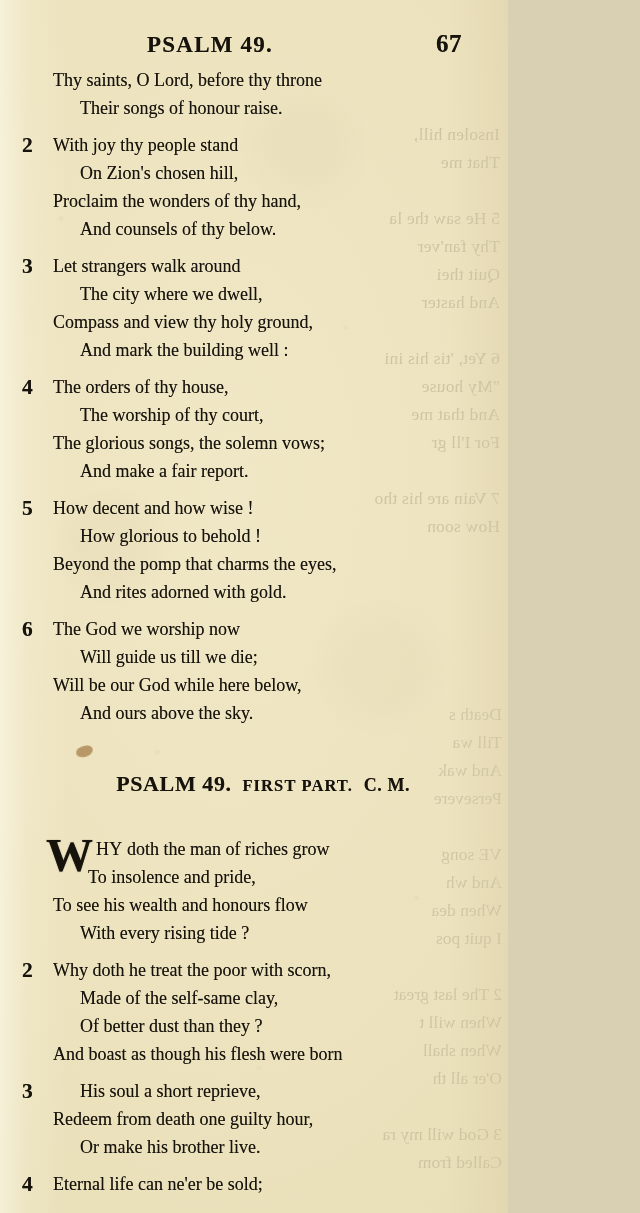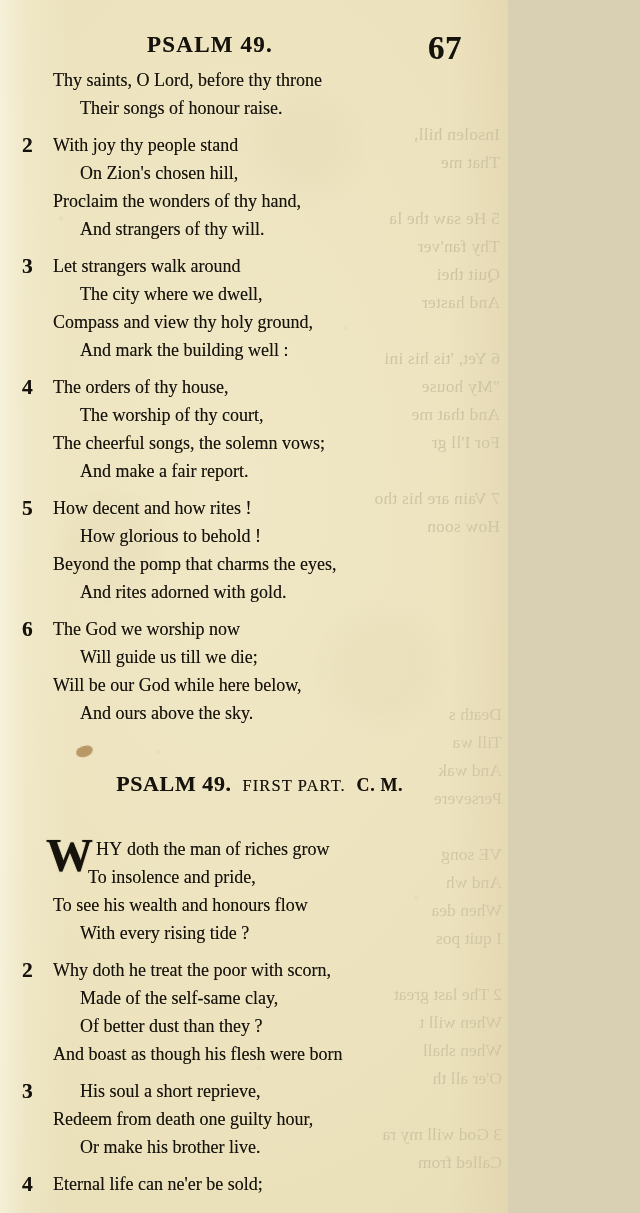--- a/index.html
+++ b/index.html
@@ -100,21 +100,21 @@
     padding-right: 88px;
     font-size: 23px;
     font-weight: bold;
     letter-spacing: 1.2px;
     text-shadow: 0 0 .6px rgba(20,16,8,.55);
   }
   .runhead .folio {
     position: absolute;
     right: 46px;
     top: -2px;
-    font-size: 33px;
+    font-size: 25px;
     font-weight: bold;
     letter-spacing: .5px;
     text-shadow: 0 0 .6px rgba(20,16,8,.55);
   }
 
   
   .hymn {
     margin: 0;
     padding: 0 0 0 0;
   }
@@ -152,21 +152,21 @@
     position: relative;
   }
   .secthead .big {
     font-size: 22px;
     font-weight: bold;
     letter-spacing: .6px;
     text-shadow: 0 0 .6px rgba(20,16,8,.5);
   }
   .secthead .sc {
     font-size: 16.5px;
-    font-weight: normal;
+    font-weight: bold;
     letter-spacing: 1.1px;
     text-shadow: 0 0 .5px rgba(20,16,8,.5);
   }
   .secthead .cm {
     font-size: 18px;
     font-weight: bold;
     letter-spacing: .6px;
     text-shadow: 0 0 .6px rgba(20,16,8,.5);
   }
   .smudge {
@@ -262,42 +262,42 @@
       <div class="stanza">
         <div class="line">Thy saints, O Lord, before thy throne</div>
         <div class="line ind">Their songs of honour raise.</div>
       </div>
 
       <div class="stanza">
         <span class="vnum">2</span>
         <div class="line">With joy thy people stand</div>
         <div class="line ind">On Zion's chosen hill,</div>
         <div class="line">Proclaim the wonders of thy hand,</div>
-        <div class="line ind">And strangers of thy will.</div>
+        <div class="line ind">And counsels of thy below.</div>
       </div>
 
       <div class="stanza">
         <span class="vnum">3</span>
         <div class="line">Let strangers walk around</div>
         <div class="line ind">The city where we dwell,</div>
         <div class="line">Compass and view thy holy ground,</div>
         <div class="line ind">And mark the building well :</div>
       </div>
 
       <div class="stanza">
         <span class="vnum">4</span>
         <div class="line">The orders of thy house,</div>
         <div class="line ind">The worship of thy court,</div>
-        <div class="line">The cheerful songs, the solemn vows;</div>
+        <div class="line">The glorious songs, the solemn vows;</div>
         <div class="line ind">And make a fair report.</div>
       </div>
 
       <div class="stanza">
         <span class="vnum">5</span>
-        <div class="line">How decent and how rites !</div>
+        <div class="line">How decent and how wise !</div>
         <div class="line ind">How glorious to behold !</div>
         <div class="line">Beyond the pomp that charms the eyes,</div>
         <div class="line ind">And rites adorned with gold.</div>
       </div>
 
       <div class="stanza">
         <span class="vnum">6</span>
         <div class="line">The God we worship now</div>
         <div class="line ind">Will guide us till we die;</div>
         <div class="line">Will be our God while here below,</div>

